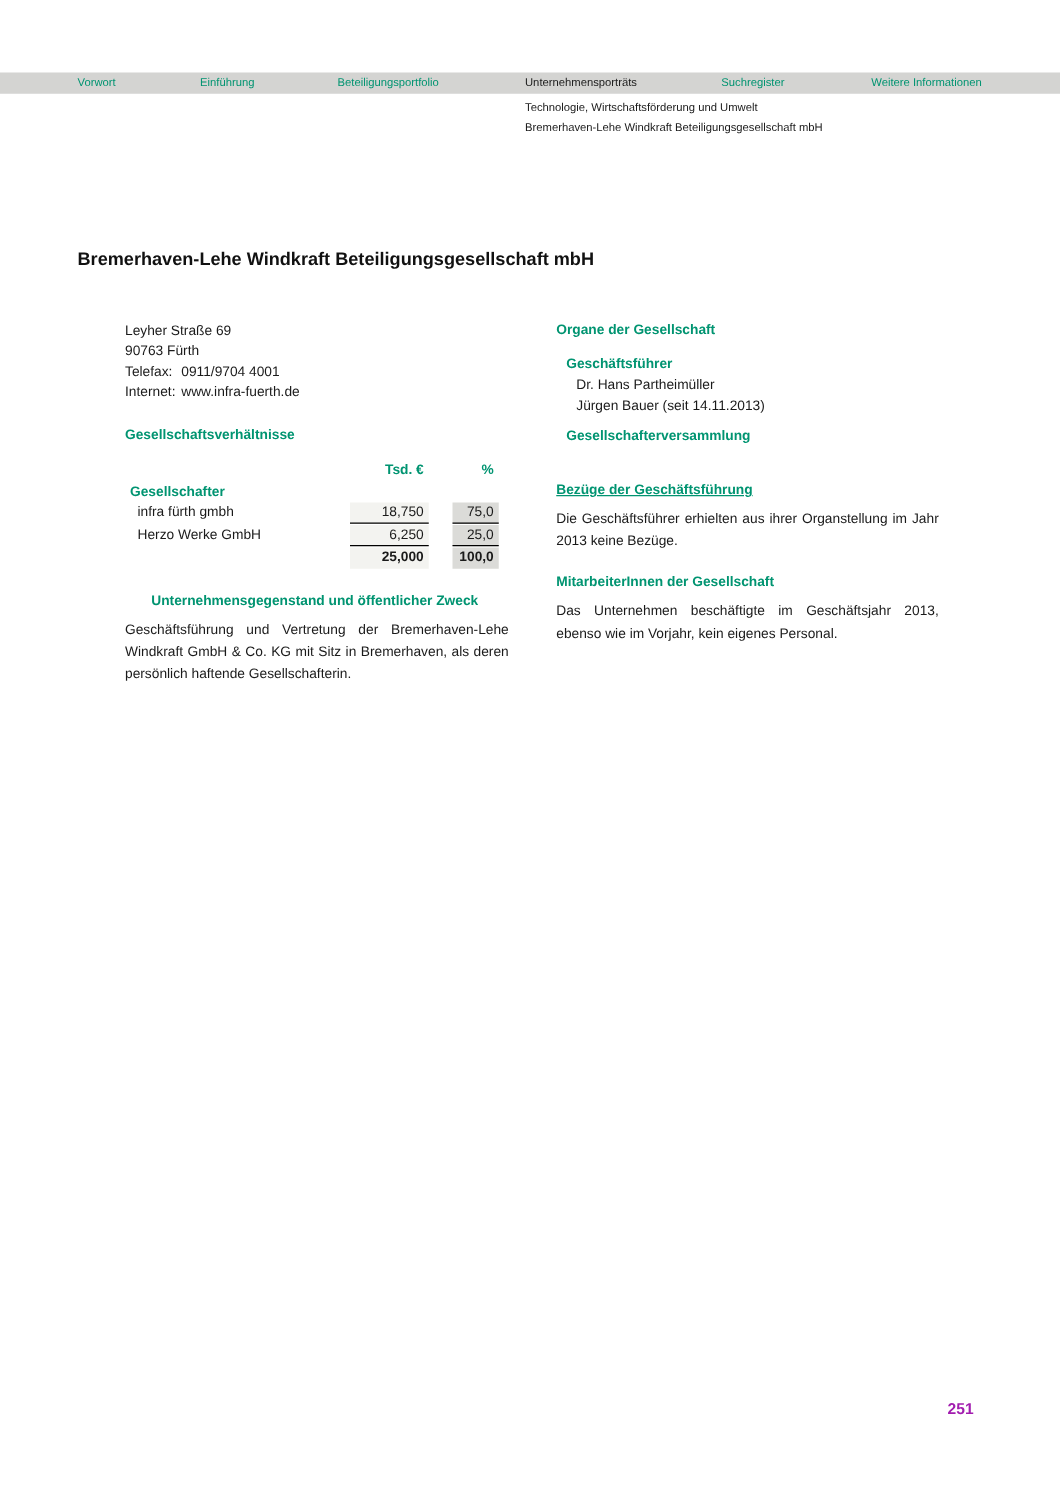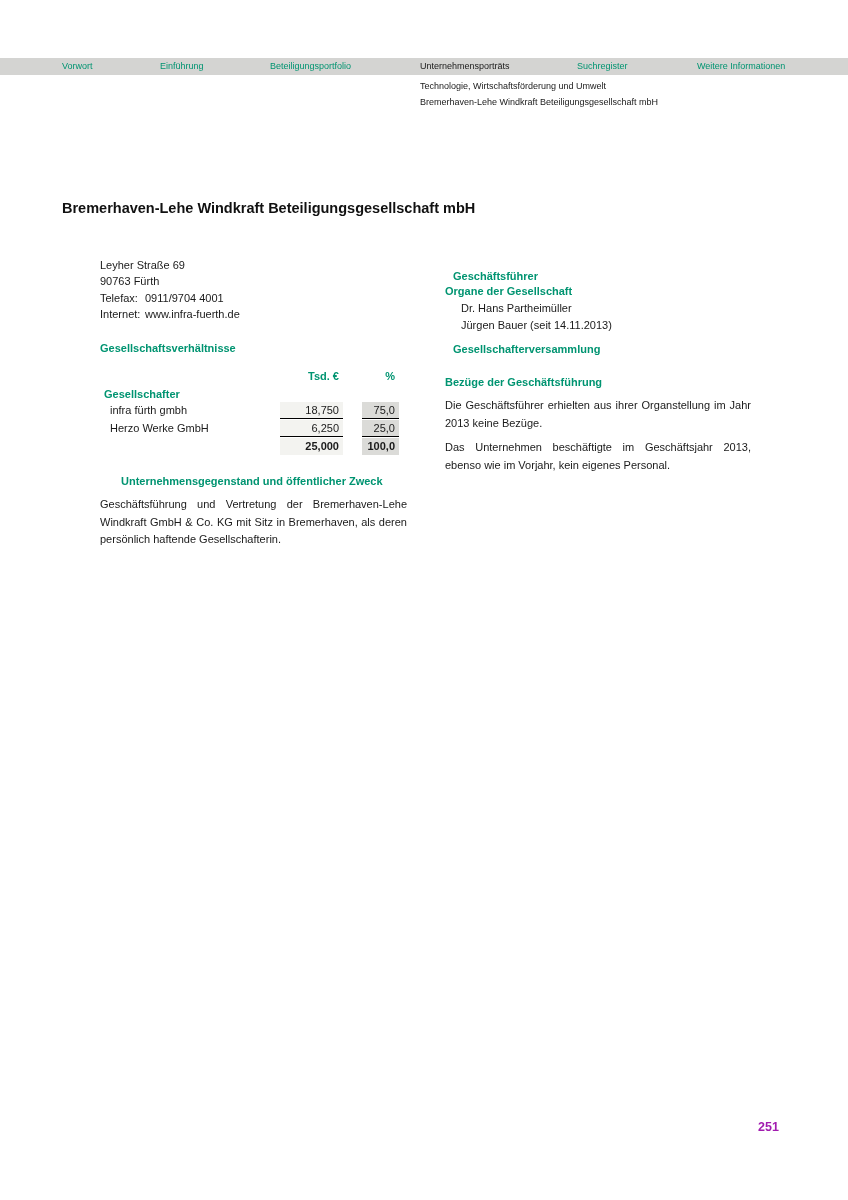--- a/index.html
+++ b/index.html
@@ -82,21 +82,21 @@
   .mt-table-after { margin-top:18px;margin-left:21px; }
   .mt-para { margin-top:7px; }
 
   
   .indent-1 { margin-left:8px; }
   .indent-2 { margin-left:16px; }
   .names { font-size:11px; line-height:16.5px; }
   .mt-12 { margin-top:12px; }
   .mt-9  { margin-top:9px; }
   .mt-17 { margin-top:17px; }
-  .mt-18 { margin-top:18px; }
+  .mt-18 { margin-top:28px;text-decoration:underline; }
   .mt-1  { margin-top:1px; }
 
   
   .page-number {
     position:absolute; left:758px; top:1120px;
     font-size:12.5px; font-weight:bold; color:#a21caf;
   }
 </style>
 </head>
 <body>
@@ -151,30 +151,31 @@
     </div>
   </div>
 
   <div class="section-heading mt-table-after">Unternehmensgegenstand und öffentlicher Zweck</div>
   <p class="para mt-para">Geschäftsführung und Vertretung der Bremerhaven-Lehe Windkraft GmbH &amp; Co. KG mit Sitz in Bremerhaven, als deren persönlich haftende Gesellschafterin.</p>
 
 </div>
 
 <div class="right-col">
 
+  <div class="section-heading">Organe der Gesellschaft</div>
+
   <div class="section-heading indent-1 mt-12">Geschäftsführer</div>
-
-  <div class="section-heading">Organe der Gesellschaft</div>
   <div class="names indent-2 mt-1">
     <div>Dr. Hans Partheimüller</div>
     <div>Jürgen Bauer (seit 14.11.2013)</div>
   </div>
 
   <div class="section-heading indent-1 mt-9">Gesellschafterversammlung</div>
 
   <div class="section-heading mt-18">Bezüge der Geschäftsführung</div>
   <p class="para mt-para">Die Geschäftsführer erhielten aus ihrer Organstellung im Jahr 2013 keine Bezüge.</p>
 
+  <div class="section-heading mt-17">MitarbeiterInnen der Gesellschaft</div>
   <p class="para mt-para">Das Unternehmen beschäftigte im Geschäftsjahr 2013, ebenso wie im Vorjahr, kein eigenes Personal.</p>
 
 </div>
 
 <div class="page-number">251</div>
 
 </body></html>

